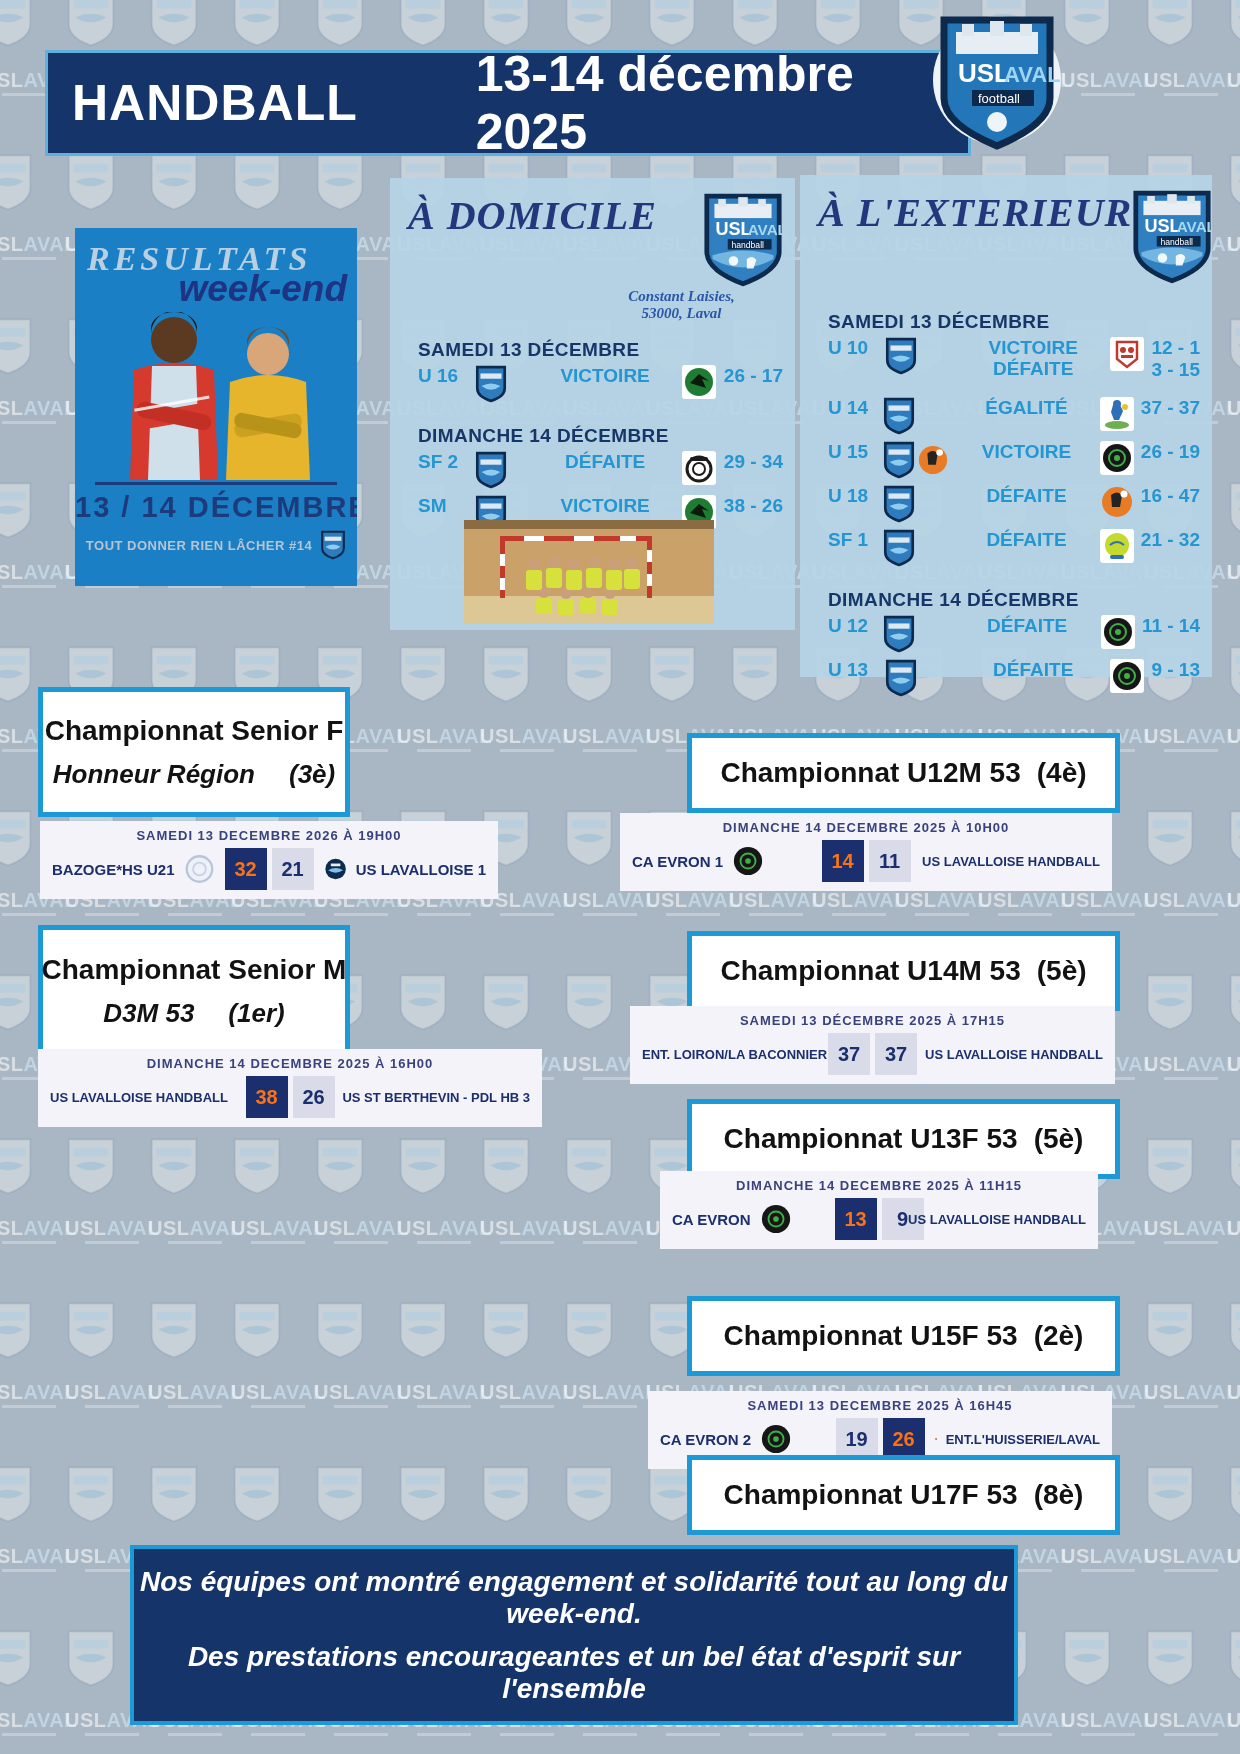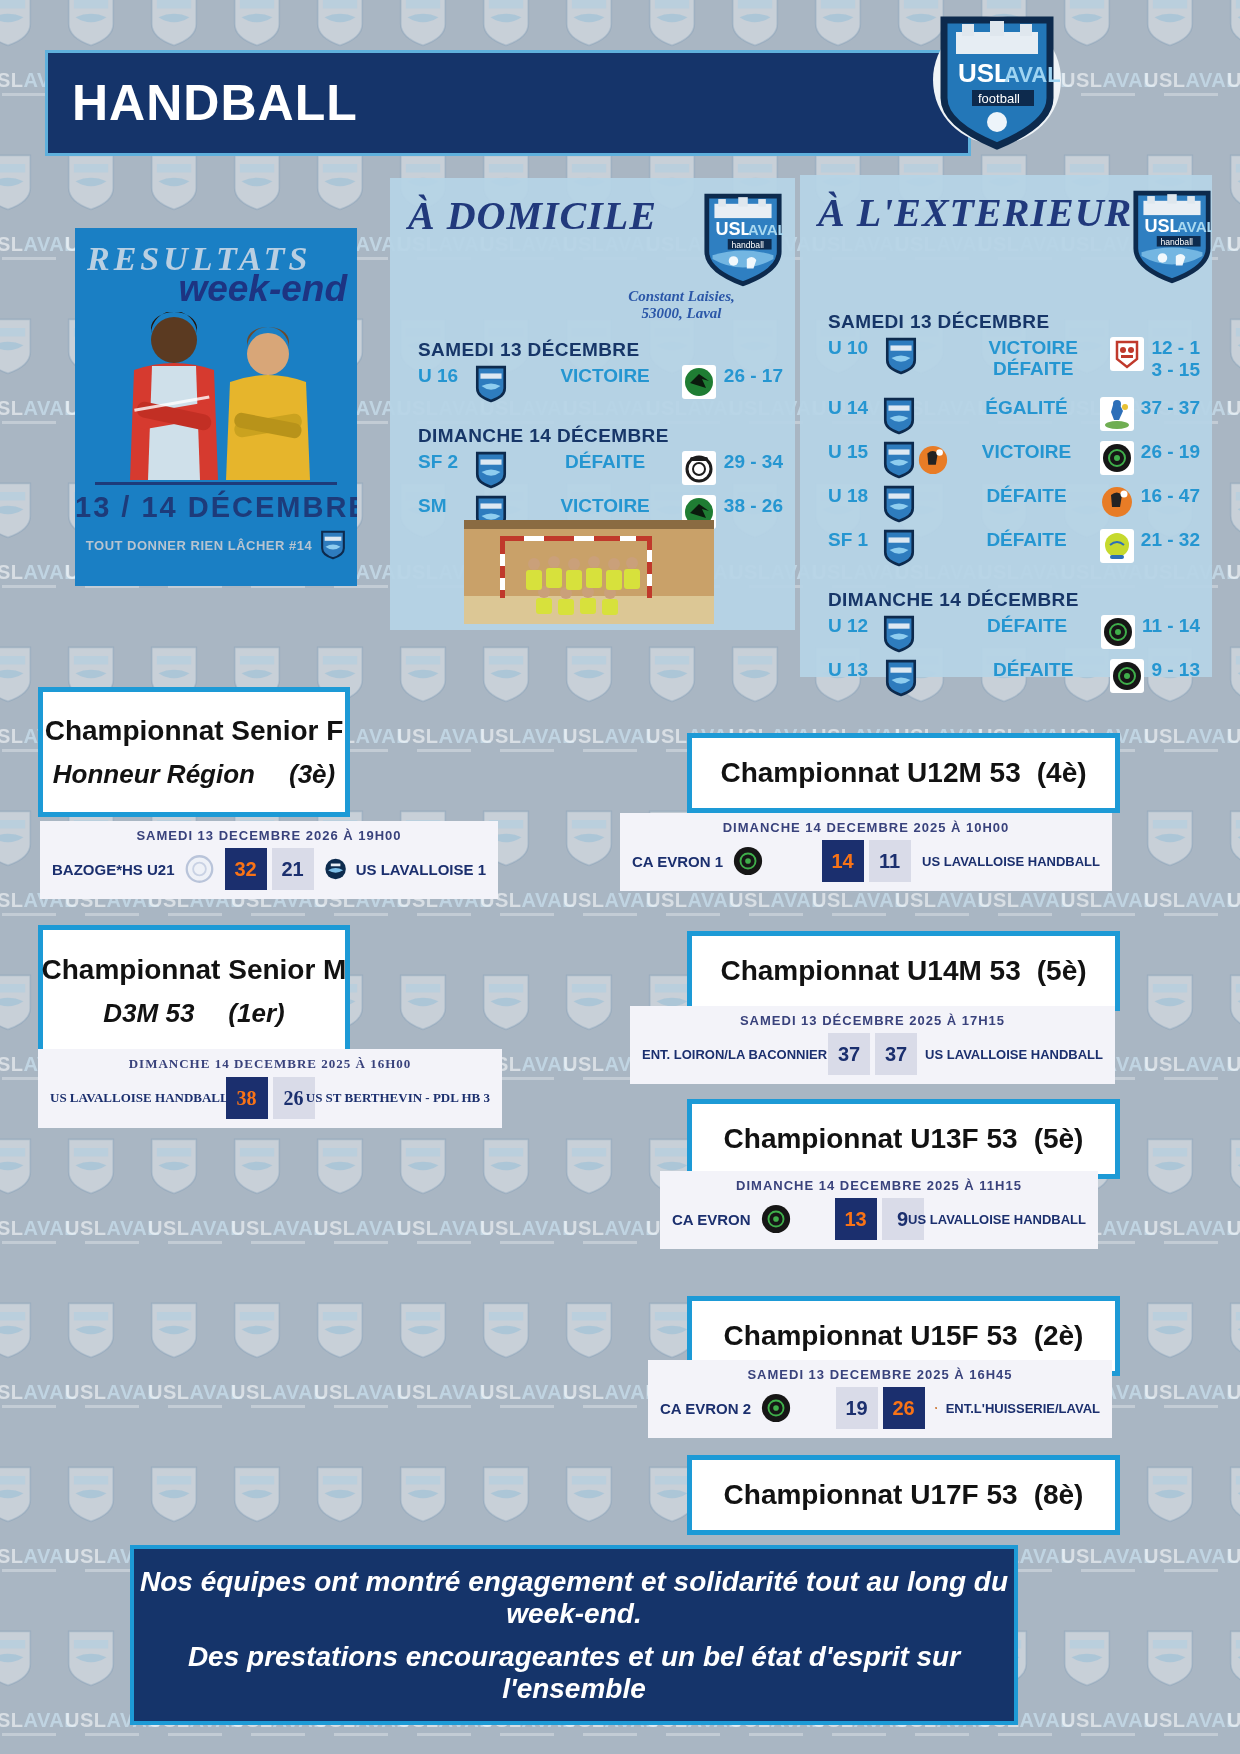--- a/index.html
+++ b/index.html
@@ -1833,20 +1833,21 @@
       <div class="ptile" style="left: 1144px; top: 1710px;">
         <div class="pword"><span>USL</span><span class="av">AVAL</span><i class="pbar"></i></div>
       </div>
       <div class="ptile" style="left: 1227px; top: 1710px;">
         <div class="pword"><span>USL</span></div>
       </div>
     </div>
 
   <div id="header" class="abs">
     <span class="t">HANDBALL</span>
+    <span class="d">13-14 décembre 2025</span>
   </div>
 
   <div class="abs" style="left:930px;top:6px;">
     <svg width="135" height="152" viewBox="0 0 135 152">
       <circle cx="67" cy="74" r="64" fill="#eef3f7"></circle>
       <path d="M14 14 H120 V92 Q120 118 67 140 Q14 118 14 92 Z" fill="#2377b8" stroke="#0d2a4d" stroke-width="7"></path>
       <rect x="26" y="26" width="82" height="22" fill="#e6edf3"></rect>
       <rect x="32" y="18" width="12" height="12" fill="#dfe7ee"></rect>
         <rect x="60" y="15" width="14" height="15" fill="#dfe7ee"></rect>
         <rect x="90" y="18" width="12" height="12" fill="#dfe7ee"></rect>
@@ -2216,21 +2217,21 @@
     </div>
   </div>
 
   <div class="abs hbox two" style="left:38px;top:925px;width:302px;height:122px;">
     <div class="bt">Championnat Senior M</div>
     <div class="bt2">
       <span>D3M 53</span>
       <span>(1er)</span>
     </div>
   </div>
-  <div class="abs strip" style="left:38px;top:1049px;width:464px;font-family:Liberation Serif, serif;">
+  <div class="abs strip" style="left:38px;top:1049px;width:504px;">
     <div class="sdate">DIMANCHE 14 DECEMBRE 2025 À 16H00</div>
     <div class="teams">
       <span class="zone">
         <span class="tname sm">US LAVALLOISE HANDBALL</span>
         <svg class="chip" width="32" height="32" viewBox="0 0 34 34">
             <circle cx="17" cy="17" r="15" fill="#0d2b4e"></circle>
             <path d="M6 19 Q17 12 28 19 Q17 26 6 19 Z" fill="#7fc0e8"></path>
             <rect x="10" y="9" width="14" height="4" fill="#e8eef4"></rect>
           </svg>
       </span>
@@ -2337,21 +2338,21 @@
           </svg>
         <span class="tname sm">US LAVALLOISE HANDBALL</span>
       </span>
     </div>
   </div>
 
   <div class="abs hbox" style="left:687px;top:1296px;width:423px;height:70px;">
     <span class="bt">Championnat U15F 53</span>
     <span class="rank">(2è)</span>
   </div>
-  <div class="abs strip" style="left:648px;top:1360px;width:464px;">
+  <div class="abs strip" style="left:648px;top:1391px;width:464px;">
     <div class="sdate">SAMEDI 13 DECEMBRE 2025 À 16H45</div>
     <div class="teams">
       <span class="zone">
         <span class="tname">CA EVRON 2</span>
         <svg class="chip" width="32" height="32" viewBox="0 0 34 34">
             <circle cx="17" cy="17" r="15" fill="#161616"></circle>
             <circle cx="17" cy="17" r="8" fill="none" stroke="#3fae4a" stroke-width="2"></circle>
             <circle cx="17" cy="17" r="3" fill="#3fae4a"></circle>
           </svg>
       </span>

